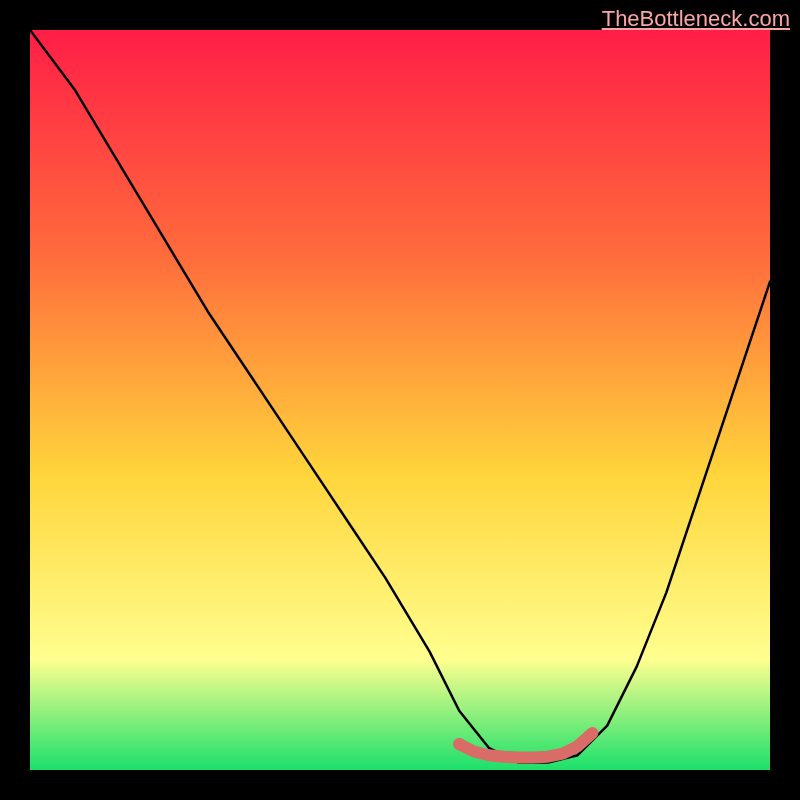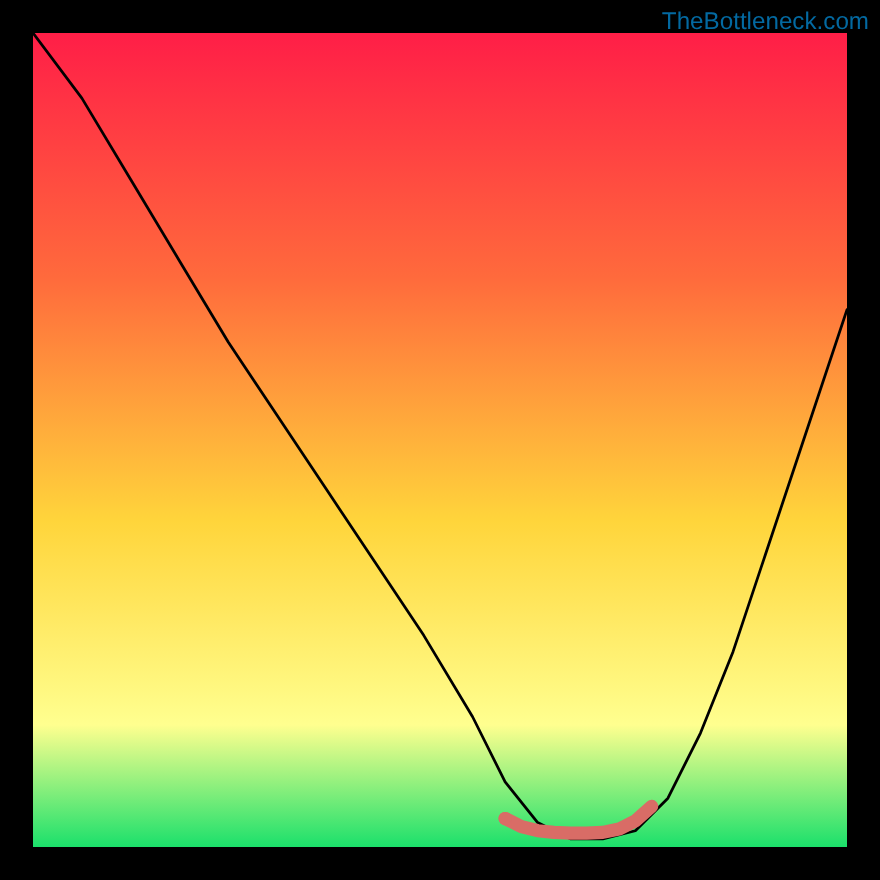--- a/index.html
+++ b/index.html
@@ -13,24 +13,25 @@
   .frame {
     position: relative;
     width: 800px;
     height: 800px;
     background: #000;
   }
   .watermark {
     position: absolute;
     top: 6px;
     right: 10px;
-    color: #0369a1;
+    color: #fca5a5;
     font-size: 22px;
     font-weight: 500;
     z-index: 10;
+    text-decoration: underline;
   }
   .plot {
     position: absolute;
     left: 30px;
     top: 30px;
     width: 740px;
     height: 740px;
   }
   .plot svg {
     display: block;

